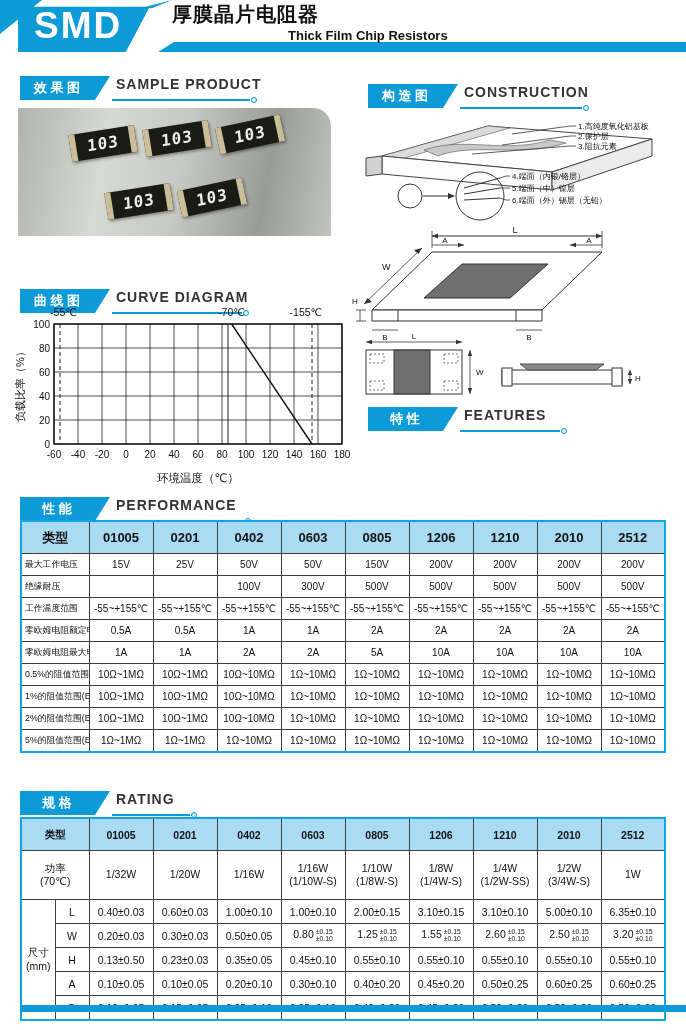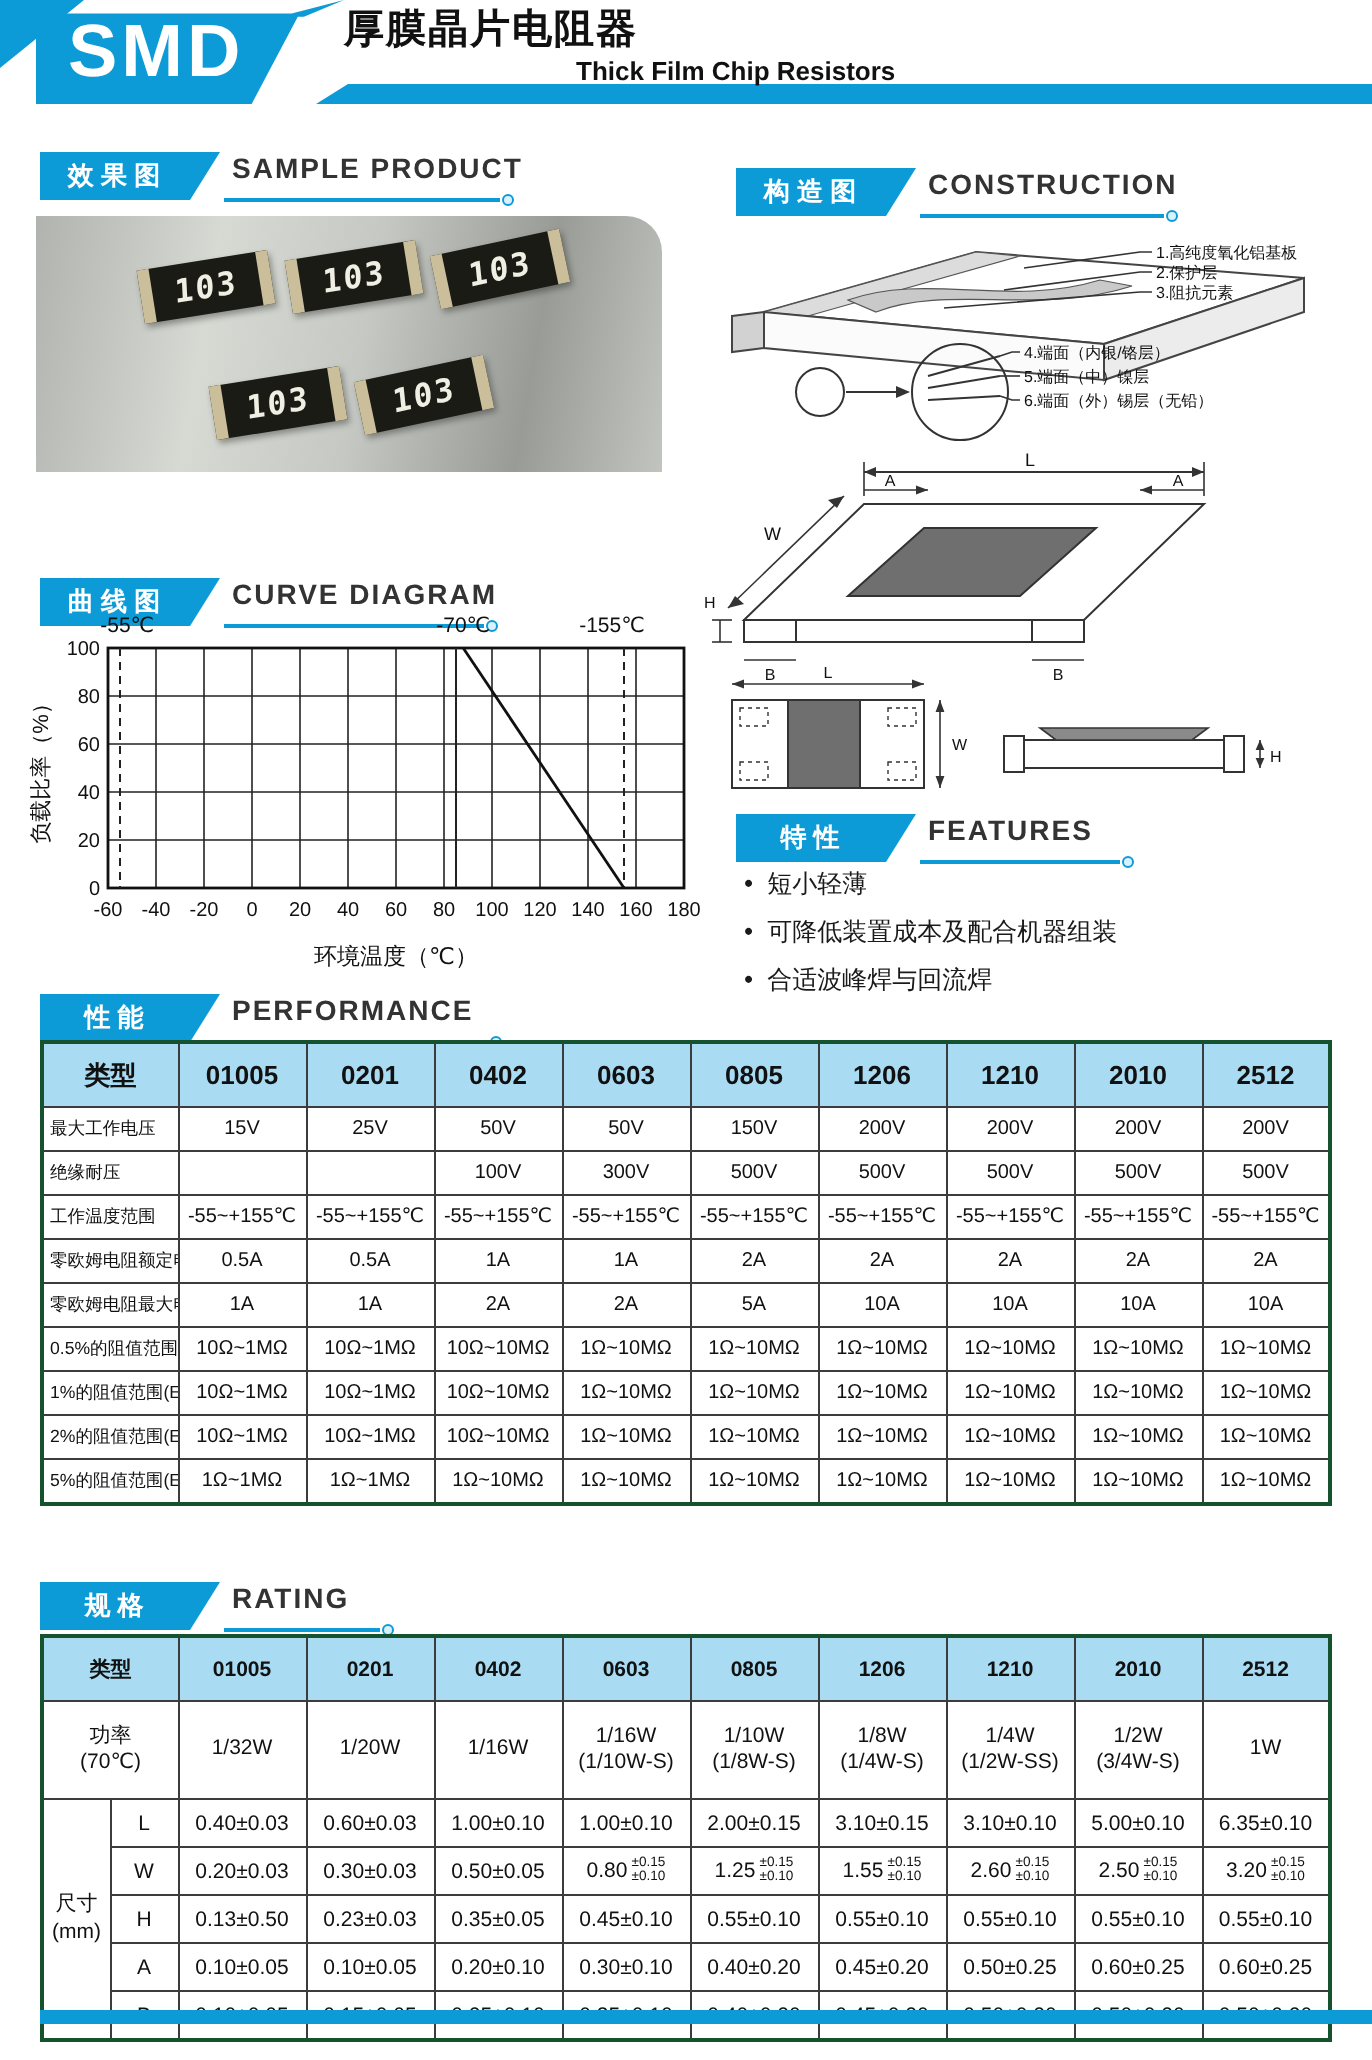--- a/index.html
+++ b/index.html
@@ -46,21 +46,21 @@
   .sk{position:absolute;}
   svg text{font-family:"Liberation Sans","DejaVu Sans",sans-serif;}
 
   
   .features{position:absolute;left:372px;top:434px;margin:0;padding:0;list-style:none;}
   .features li{font-size:12.5px;margin-bottom:7px;color:#1a1a1a;}
   .features li::before{content:"•";margin-right:7px;font-size:13px;}
 
   
   table{border-collapse:collapse;table-layout:fixed;width:646px;position:absolute;left:20px;
-        border:2px solid #14532d;padding-left:48px;}
+        border:2px solid #0ea5e9;padding-left:48px;}
   col.a{width:34px;} col.b{width:34px;} col.c{width:64px;}
   th,td{border:1px solid #3c3c3c;overflow:hidden;white-space:nowrap;font-weight:400;}
   tr.hdr th{background:var(--thbg);font-size:13px;font-weight:600;height:29px;color:#111;}
   #perf-table{top:520px;}
   #perf-table th.lbl{font-size:8.8px;text-align:left;padding-left:3px;height:19px;color:#111;}
   #perf-table td.val{font-size:10px;text-align:center;}
   #rating-table{top:817px;}
   #rating-table td,#rating-table th{text-align:center;font-size:10.5px;}
   #rating-table tr.power th,#rating-table tr.power td{height:46px;}
   #rating-table tr.dim td,#rating-table tr.dim th{height:21px;}
@@ -264,25 +264,20 @@
       <line x1="300" y1="22" x2="300" y2="142" stroke="#222" stroke-width="1" stroke-dasharray="4 3"></line>
       <line x1="216" y1="22" x2="216" y2="142" stroke="#222" stroke-width="1"></line>
       <polyline points="219.6,22 300,142" fill="none" stroke="#111" stroke-width="1.4"></polyline>
       <text x="51.6" y="14" text-anchor="middle" font-size="10.5" fill="#111">-55℃</text>
       <text x="219.6" y="14" text-anchor="middle" font-size="10.5" fill="#111">-70℃</text>
       <text x="294" y="14" text-anchor="middle" font-size="10.5" fill="#111">-155℃</text>
       <text x="186" y="180" text-anchor="middle" font-size="11.5" fill="#111">环境温度（℃）</text>
       <text x="12" y="82" text-anchor="middle" font-size="11" fill="#111" transform="rotate(-90 12 82)">负载比率（%）</text>
     </svg>
 
-  <ul class="features" id="features-list">
-      <li>短小轻薄</li>
-      <li>可降低装置成本及配合机器组装</li>
-      <li>合适波峰焊与回流焊</li>
-    </ul>
 
   <table id="perf-table">
     <colgroup>
         <col class="a">
         <col class="b">
         <col class="c">
         <col class="c">
         <col class="c">
         <col class="c">
         <col class="c">

